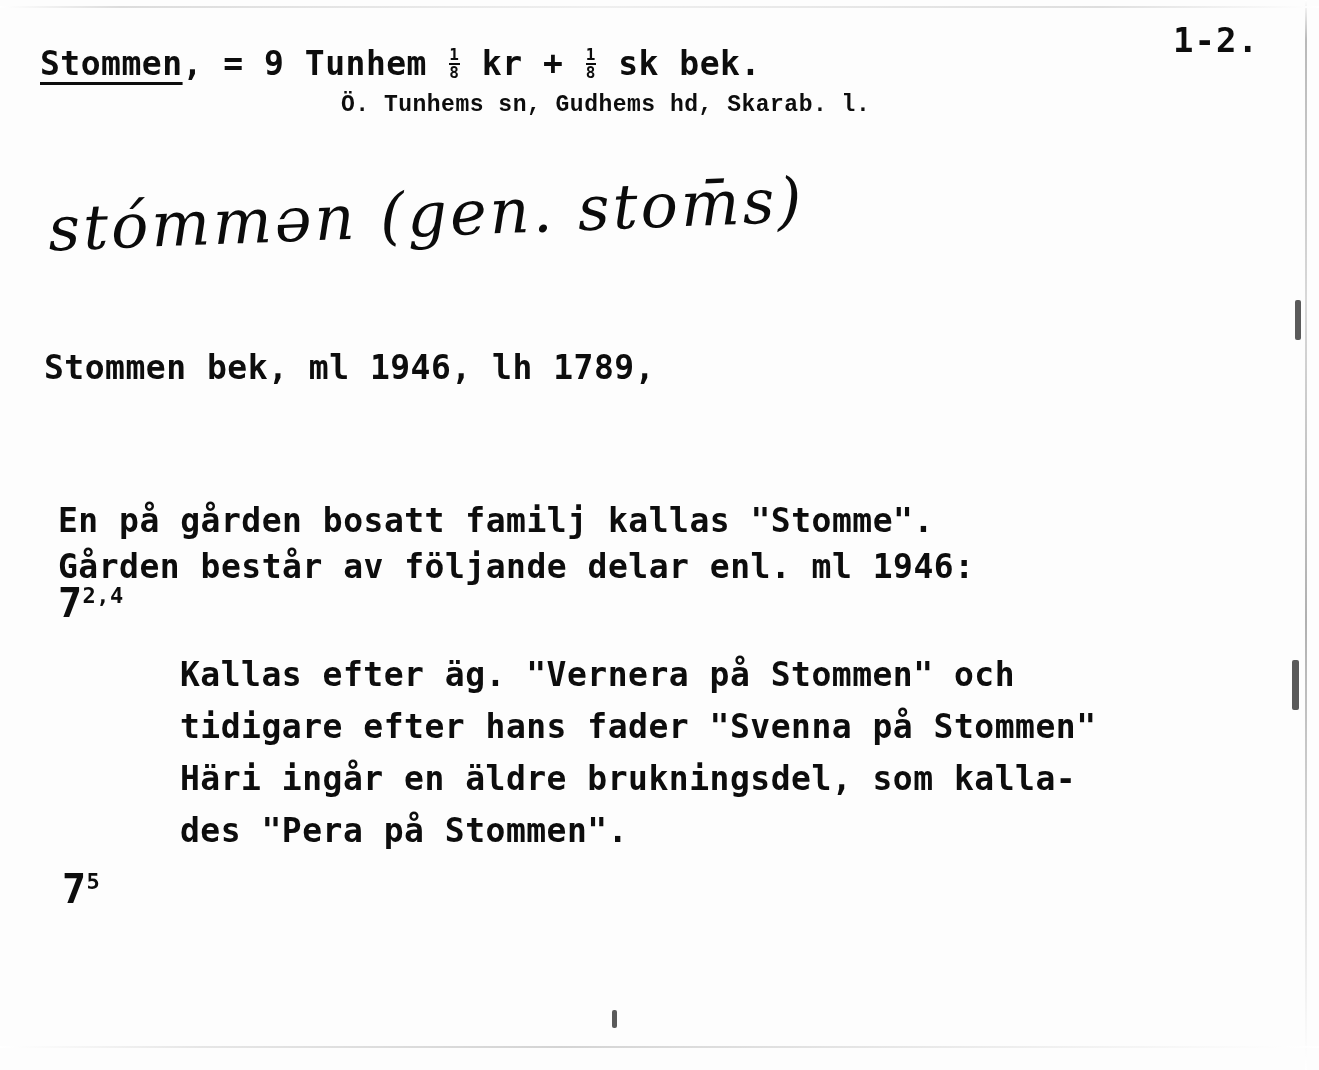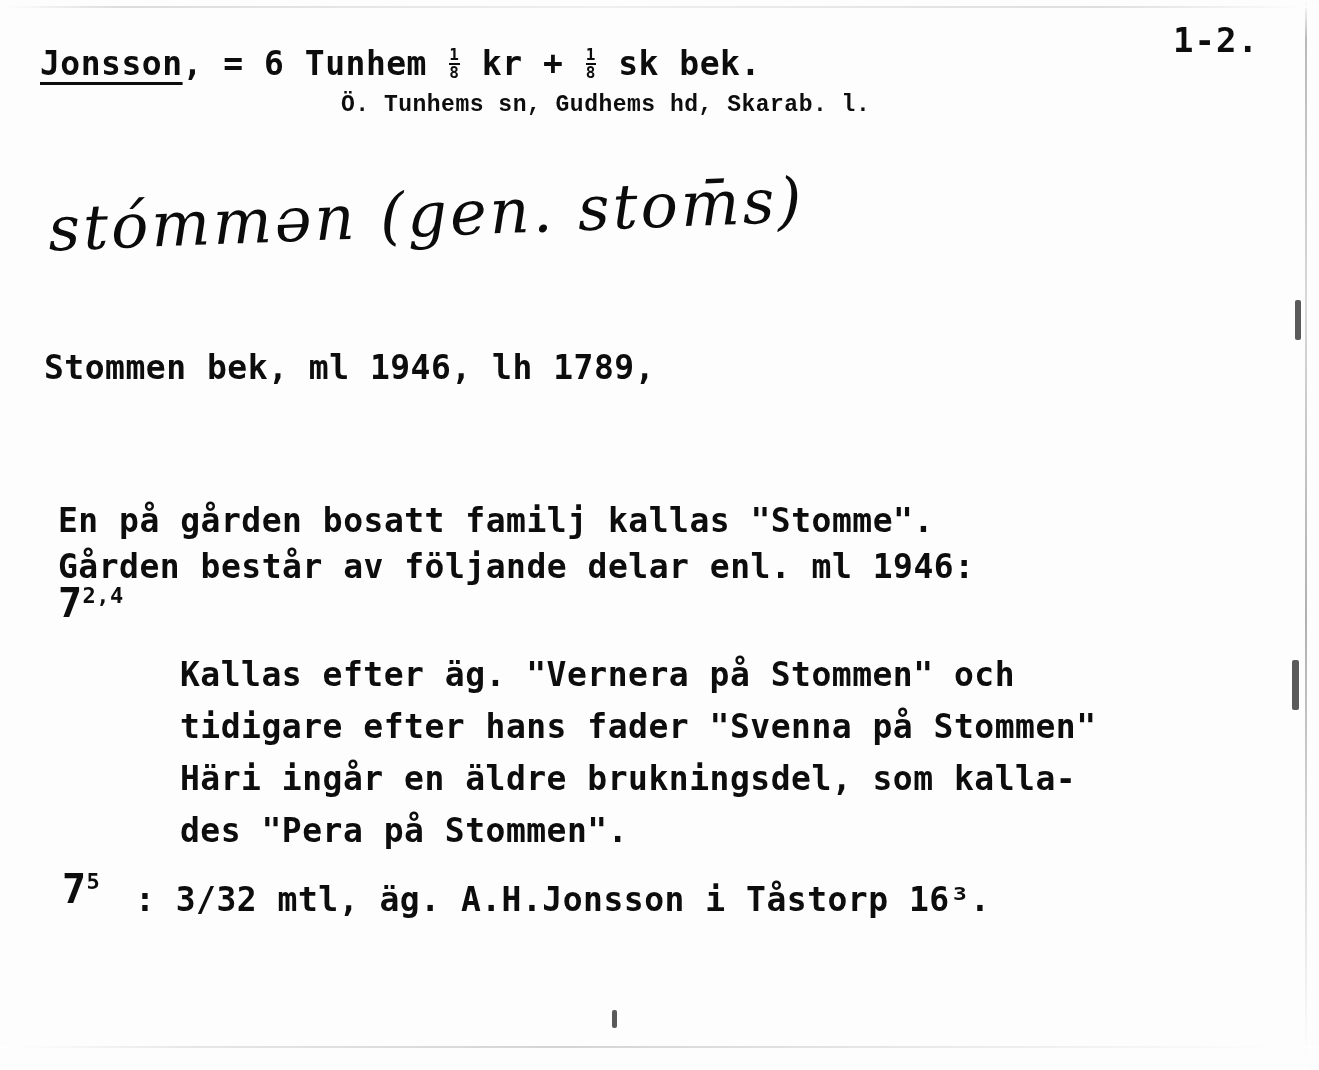--- a/index.html
+++ b/index.html
@@ -158,30 +158,29 @@
   <div class="edge edge-right"></div>
   <div class="edge edge-top"></div>
   <div class="edge edge-bottom"></div>
 
   <div class="speck" style="left:1295px; top:300px; width:6px; height:40px; border-radius:2px;"></div>
   <div class="speck" style="left:1292px; top:660px; width:7px; height:50px; border-radius:2px;"></div>
   <div class="speck" style="left:612px; top:1010px; width:5px; height:18px; border-radius:2px;"></div>
 
   <div class="typed page-no">1-2.</div>
 
-  <div class="typed headline"><span class="underline-word">Jonsson</span><span>, = 6 Tunhem </span><span class="frac"><span class="num">1</span><span class="den">8</span></span><span> kr + </span><span class="frac"><span class="num">1</span><span class="den">8</span></span><span> sk bek.</span></div>
+  <div class="typed headline"><span class="underline-word">Stommen</span><span>, = 9 Tunhem </span><span class="frac"><span class="num">1</span><span class="den">8</span></span><span> kr + </span><span class="frac"><span class="num">1</span><span class="den">8</span></span><span> sk bek.</span></div>
 
   <div class="typed subhead">Ö. Tunhems sn, Gudhems hd, Skarab. l.</div>
 
   <div class="hw-line" style="top:178px; left:48px;">stómmən (gen. stom̄s)</div>
 
   <div class="typed line-ml">Stommen bek, ml 1946, lh 1789,</div>
 
   <div class="typed para1"><span>En på gården bosatt familj kallas "Stomme".</span><br><span>Gården består av följande delar enl. ml 1946:</span></div>
 
   <div class="typed item-a-marker"><span>7</span><span class="sup">2,4</span></div>
   <div class="typed item-a-body"><br><span>Kallas efter äg. "Vernera på Stommen" och</span><br><span>tidigare efter hans fader "Svenna på Stommen"</span><br><span>Häri ingår en äldre brukningsdel, som kalla-</span><br><span>des "Pera på Stommen".</span></div>
 
   <div class="typed item-b-marker"><span>7</span><span class="sup">5</span></div>
-  <div class="typed item-b-body">: 3/32 mtl, äg. A.H.Jonsson i Tåstorp 16³.</div>
 
 
 </div>
 
 </body></html>

